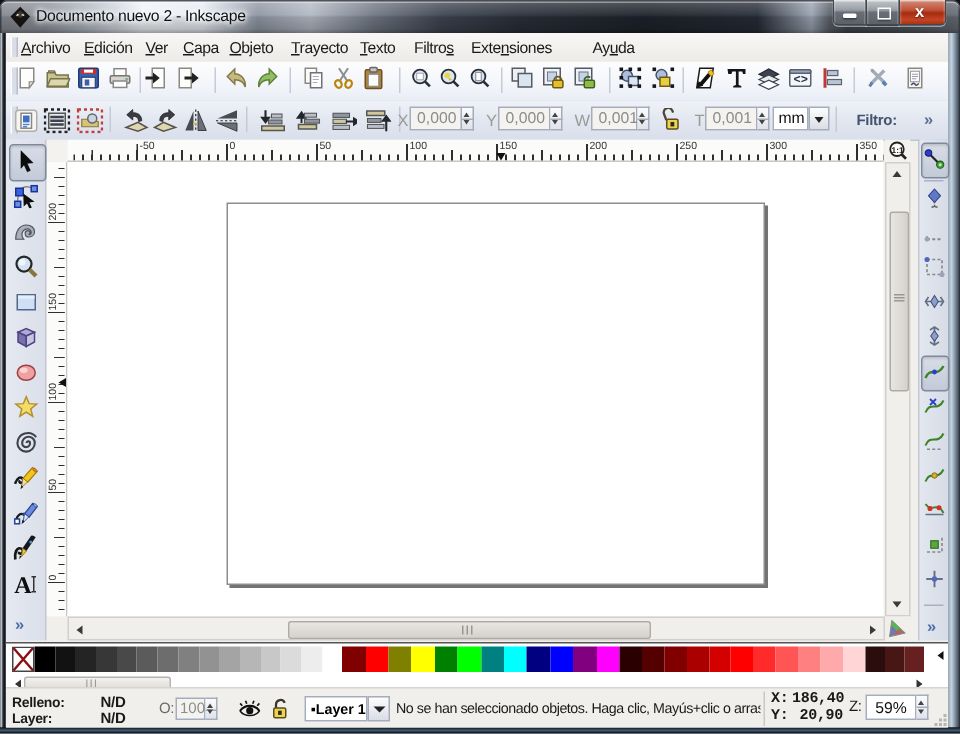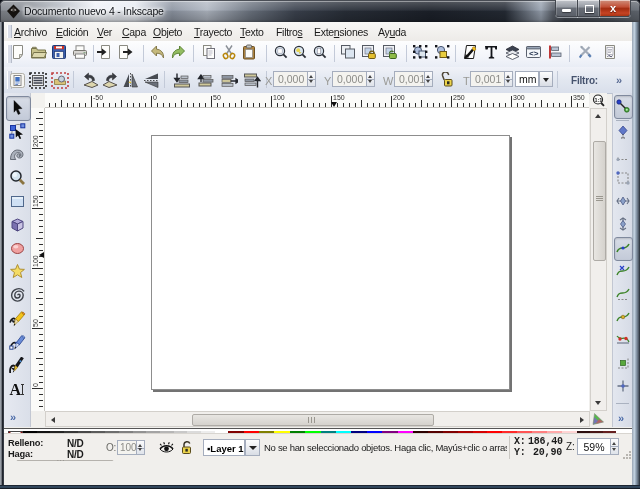--- a/index.html
+++ b/index.html
@@ -83,30 +83,30 @@
 #corner-tr{left:586px;top:71px;width:17px;height:15px;background:#f3f2ef;}
 #corner-br{left:586px;top:389px;width:17px;height:16px;background:#f0efec;}
 
 #snapbar{left:608px;top:71px;width:20px;height:334px;background:linear-gradient(to right,#e3e7ef,#d6dbe6);border-left:1px solid #c2c7d2;box-sizing:border-box;}
 
 #palette{left:0;top:406px;width:628px;height:30px;background:#fff;border-top:1px solid #555;box-sizing:border-box;}
 #swatches{position:absolute;left:4px;top:2px;height:17px;display:flex;}
 #swatches div{height:17px;}
 #pal-sbar{position:absolute;left:12px;top:22px;width:96px;height:8px;border:1px solid #b5b2ad;background:linear-gradient(#f3f2f0,#dddad5);border-radius:2px;}
 
-#statusbar{left:0;top:411px;width:628px;height:27px;background:#f1efec;border-top:1px solid #d8d5d0;box-sizing:border-box;}
+#statusbar{left:0;top:436px;width:628px;height:27px;background:#f1efec;border-top:1px solid #d8d5d0;box-sizing:border-box;}
 .st{position:absolute;font-size:10px;letter-spacing:-0.2px;color:#1a1a1a;}
 .stb{font-weight:bold;}
 #msg{position:absolute;left:260px;top:8px;width:243px;font-size:9.5px;letter-spacing:-0.3px;color:#1a1a1a;white-space:nowrap;overflow:hidden;}
 .mono{font-family:"Liberation Mono",monospace;font-weight:bold;}
 </style></head>
 <body>
 
 <div class="abs" id="titlebar"></div>
-<div class="abs" id="title-text">Documento nuevo 4 - Inkscape</div>
+<div class="abs" id="title-text">Documento nuevo 2 - Inkscape</div>
 <svg class="abs" style="left:6px;top:4px" width="15" height="15" viewBox="0 0 15 15">
  <path d="M7.5 0.5 L14 7 L7.5 14.5 L1 7 Z" fill="#15120f"></path>
  <path d="M4 6 L7.5 3 L11 6 L7.5 8 Z" fill="#3a3632"></path>
  <path d="M5.5 5.2 l1.6 0.8 -2.4 0.8 Z M9.5 5.2 l-1.6 0.8 2.4 0.8 Z" fill="#e8e6e2"></path>
 </svg>
 <div class="abs" id="capbtns">
  <div class="cb" id="cb-min">
       <div class="inner"></div>
       <div id="glyph-min"></div>
     </div>
@@ -129,21 +129,21 @@
   <div class="grip" style="top:3px;height:13px;"></div>
   <div class="menu" style="left:10px"><u>A</u>rchivo</div>
   <div class="menu" style="left:52px"><u>E</u>dición</div>
   <div class="menu" style="left:93px"><u>V</u>er</div>
   <div class="menu" style="left:118px"><u>C</u>apa</div>
   <div class="menu" style="left:149px"><u>O</u>bjeto</div>
   <div class="menu" style="left:190px"><u>T</u>rayecto</div>
   <div class="menu" style="left:236px"><u>T</u>exto</div>
   <div class="menu" style="left:272px">Filtro<u>s</u></div>
   <div class="menu" style="left:310px">Exte<u>n</u>siones</div>
-  <div class="menu" style="left:374px">Ay<u>u</u>da</div>
+  <div class="menu" style="left:391px">Ay<u>u</u>da</div>
  </div>
 
  <div class="abs" id="tb1">
   <div class="grip" style="top:4px;height:18px;"></div>
 
   <svg class="ico" style="left:6px;top:3px" width="16" height="16" viewBox="0 0 16 16">
         <path d="M3.5 1.5h9v9l-3 4h-6z" fill="#fdfdfb" stroke="#8a8a82"></path>
         <path d="M12.5 10.5h-3v4z" fill="#e2e2da" stroke="#8a8a82" stroke-width=".8"></path>
       </svg>
 
@@ -684,40 +684,40 @@
   <div style="position:absolute;left:621px;top:5px;width:0;height:0;border-top:3.5px solid transparent;border-bottom:3.5px solid transparent;border-right:4.5px solid #111;"></div>
   <div style="position:absolute;left:6px;top:24px;width:0;height:0;border-top:3px solid transparent;border-bottom:3px solid transparent;border-right:4px solid #333;"></div>
   <div id="pal-sbar">
         <div style="position:absolute;left:40px;top:1px;color:#8a8782;font-size:7px;letter-spacing:1px;">|||</div>
       </div>
   <div style="position:absolute;left:607px;top:24px;width:0;height:0;border-top:3px solid transparent;border-bottom:3px solid transparent;border-left:4px solid #333;"></div>
  </div>
 
  <div class="abs" id="statusbar">
   <div class="st stb" style="left:4px;top:4px;font-size:9.3px;">Relleno:</div>
-  <div class="st stb" style="left:4px;top:15px;font-size:9.3px;">Haga:</div>
+  <div class="st stb" style="left:4px;top:15px;font-size:9.3px;">Layer:</div>
   <div class="st stb" style="left:63px;top:4px;">N/D</div>
   <div class="st stb" style="left:63px;top:15px;">N/D</div>
   <div class="st" style="left:102px;top:8px;color:#6a6a66;">O:</div>
   <div class="field" style="left:113px;top:6px;width:20px;height:15px;font-size:10px;padding-left:2px;">100</div>
   <div class="spinner" style="left:133px;top:6px;height:15px;">
         <div class="mid"></div>
       </div>
   <svg class="abs" style="left:154px;top:6px" width="17" height="15" viewBox="0 0 17 15">
         <path d="M2 9 C5 4.5 12 4.5 15 9" fill="none" stroke="#111" stroke-width="1.5"></path>
         <path d="M2 9 C5 13 12 13 15 9" fill="none" stroke="#111" stroke-width="1"></path>
         <circle cx="8.5" cy="8.8" r="2.4" fill="#111"></circle>
         <path d="M3.5 5.5 l-1.4-1.6 M6.5 4.2 l-0.8-2 M10.5 4.2 l0.8-2 M13.5 5.5 l1.4-1.6" stroke="#111" stroke-width="1.1"></path>
       </svg>
   <svg class="abs" style="left:176px;top:5px" width="14" height="16" viewBox="0 0 14 16">
         <path d="M4 8 v-2.5 a3 3 0 0 1 5.8 -0.9" fill="none" stroke="#3c3628" stroke-width="1.5"></path>
         <rect x="2.5" y="8" width="8" height="6.5" rx="1" fill="#ecd44c" stroke="#5a4c1c"></rect>
         <rect x="5.4" y="9.8" width="2.4" height="2.8" fill="#2a2a22"></rect>
       </svg>
-  <div class="abs" style="left:199px;top:5px;width:42px;height:17px;box-sizing:border-box;border:1px solid #a5adbd;background:#fff;font-size:9.5px;font-weight:bold;padding:3px 0 0 3px;white-space:nowrap;overflow:hidden;">▪Layer 1</div>
+  <div class="abs" style="left:199px;top:5px;width:42px;height:17px;box-sizing:border-box;border:1px solid #a5adbd;background:#fff;font-size:9.5px;font-weight:bold;padding:3px 0 0 3px;white-space:nowrap;overflow:hidden;text-align:center;">▪Layer 1</div>
   <div class="abs" style="left:241px;top:5px;width:15px;height:17px;box-sizing:border-box;border:1px solid #a5adbd;background:linear-gradient(#fdfdfd,#d9dde5);">
         <div style="position:absolute;left:3px;top:6px;border-left:4px solid transparent;border-right:4px solid transparent;border-top:4.5px solid #222;"></div>
       </div>
   <div id="msg">No se han seleccionado objetos. Haga clic, Mayús+clic o arrastr</div>
   <div class="abs" style="left:505px;top:2px;width:1px;height:23px;background:#cbc8c3;"></div>
   <div class="st mono" style="left:510px;top:2px;font-size:10px;">X:</div>
   <div class="st mono" style="left:510px;top:13px;font-size:10px;">Y:</div>
   <div class="st mono" style="left:524px;top:2px;font-size:10px;width:34px;text-align:right;">186,40</div>
   <div class="st mono" style="left:524px;top:13px;font-size:10px;width:34px;text-align:right;">20,90</div>
   <div class="st" style="left:562px;top:7px;">Z:</div>

